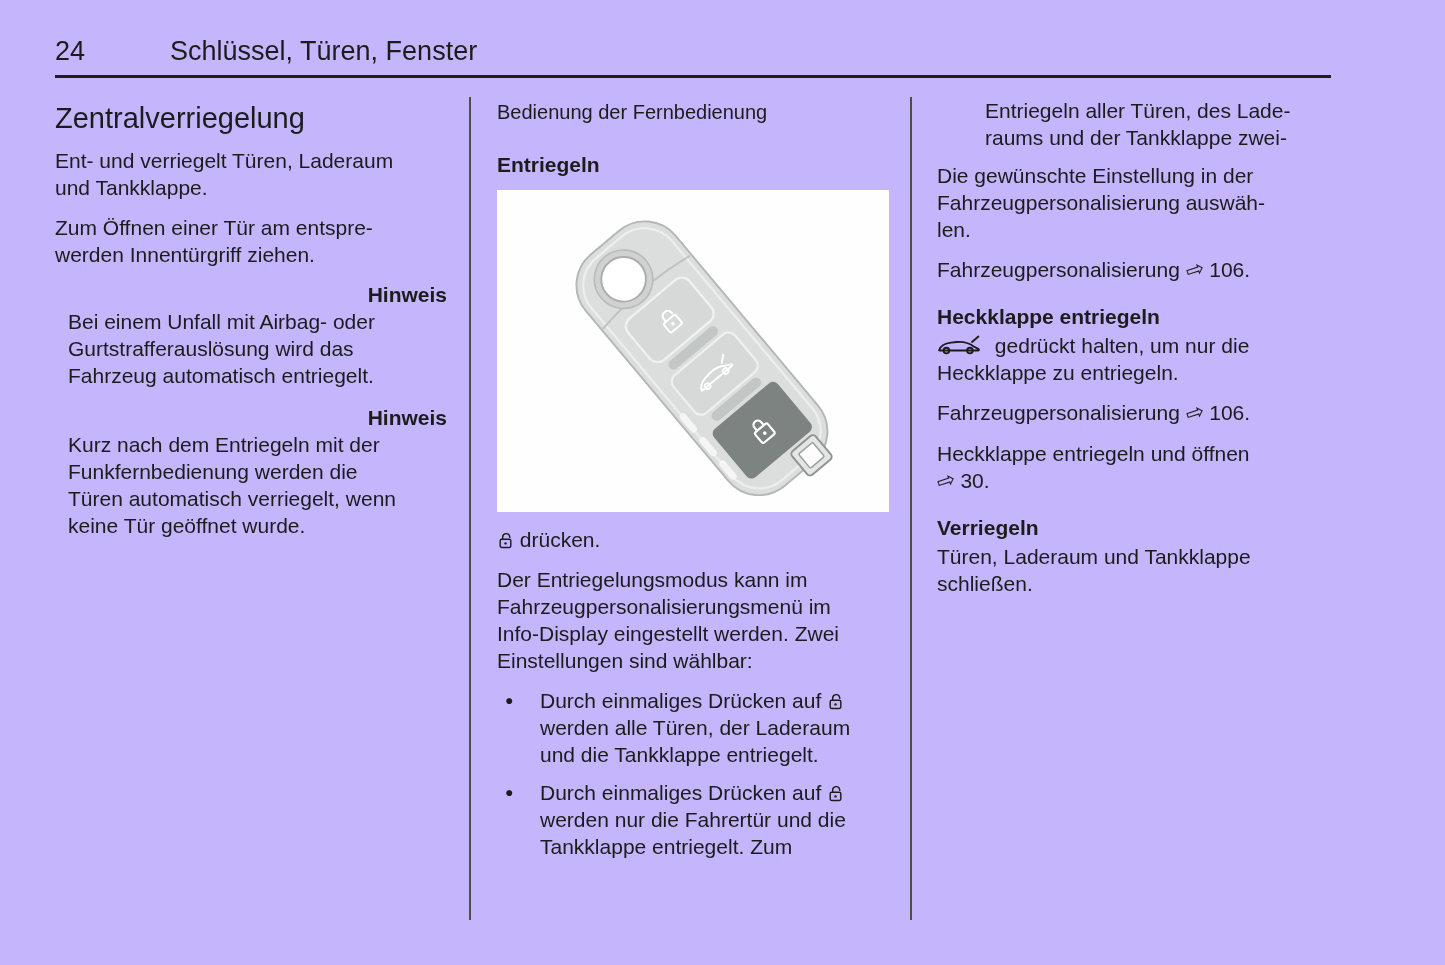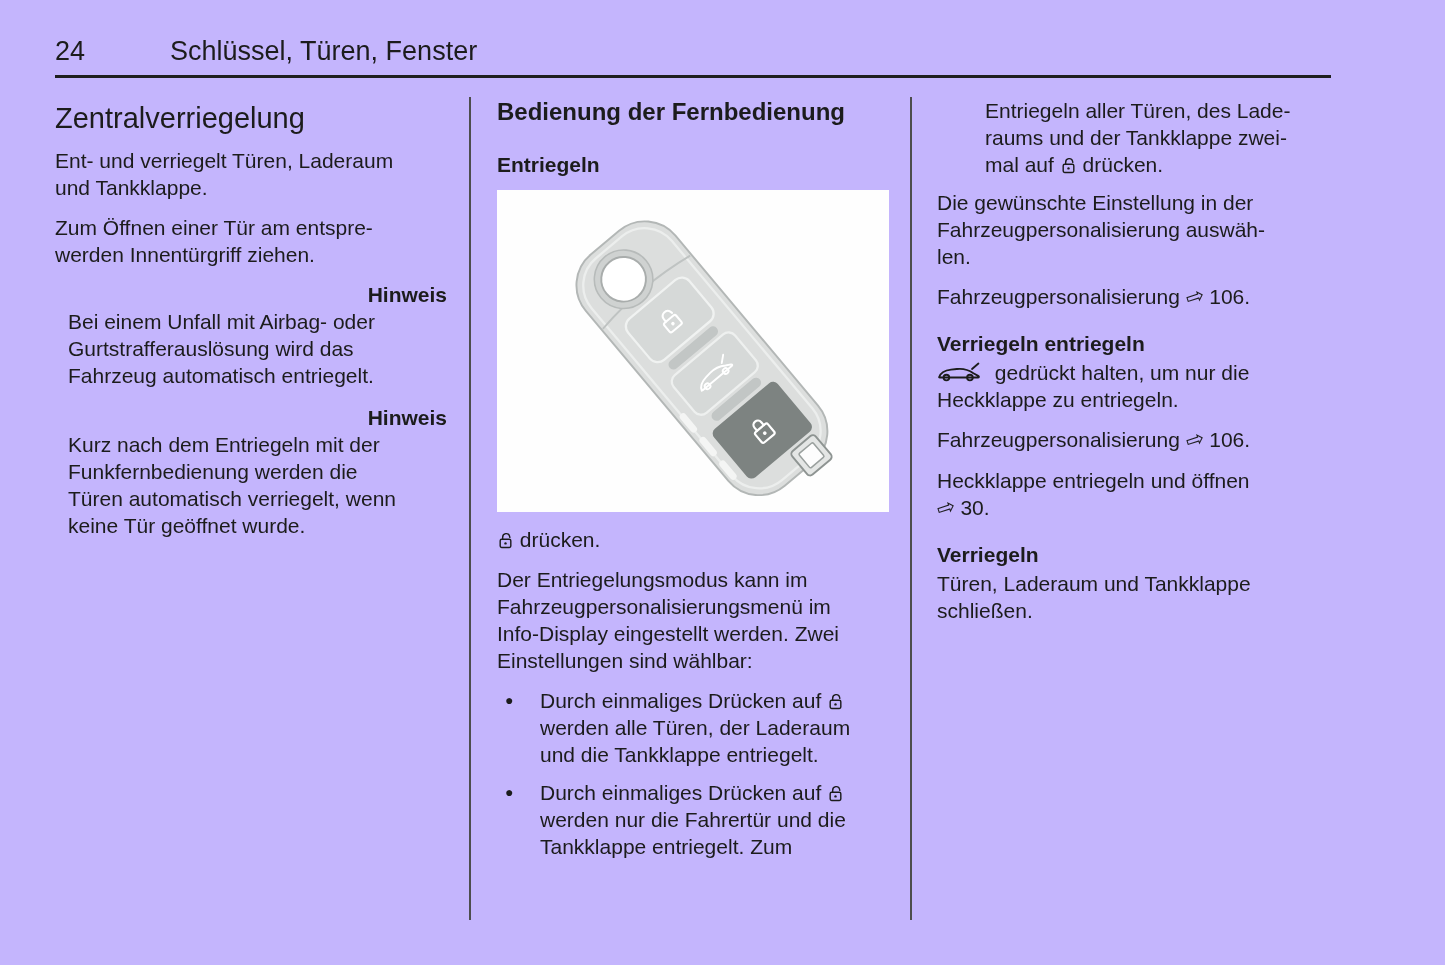--- a/index.html
+++ b/index.html
@@ -24,21 +24,21 @@
   
   .col{position:absolute;top:97px;width:392px;font-size:21px;line-height:27px;}
   .col1{left:55px;}
   .col2{left:497px;}
   .col3{left:937px;}
   .vsep{position:absolute;top:97px;width:2px;height:823px;background:#4d4d4d;}
   .vsep1{left:469px;}
   .vsep2{left:910px;}
 
   h1{font-size:29px;line-height:34px;font-weight:400;margin:4px 0 12px 0;}
-  h2{font-size:24px;line-height:30px;font-weight:700;margin:0 0 24px 0;}
+  h2{font-size:20px;line-height:30px;font-weight:400;margin:0 0 24px 0;}
   .subhead{font-weight:700;margin:0 0 12px 0;}
   .subhead-tight{font-weight:700;margin:20px 0 2px 0;}
   p{margin:0 0 13px 0;}
   .line{display:block;}
 
   .note{padding-left:13px;margin:2px 0 15px 0;}
   .note-title{font-weight:700;text-align:right;}
 
   
   .bullet{display:flex;margin:0 0 11px 0;}
@@ -201,40 +201,33 @@
         <span class="line">werden nur die Fahrertür und die</span>
         <span class="line">Tankklappe entriegelt. Zum</span>
       </span>
     </div>
   </div>
 
   <div class="col col3">
     <div class="cont-indent">
       <span class="line">Entriegeln aller Türen, des Lade-</span>
       <span class="line">raums und der Tankklappe zwei-</span>
-      <span class="line">
-        <span>mal auf</span>
-        <svg class="iico unlock">
-            <use href="#sym-unlock"></use>
-          </svg>
-        <span>drücken.</span>
-      </span>
     </div>
 
     <p>
       <span class="line">Die gewünschte Einstellung in der</span>
       <span class="line">Fahrzeugpersonalisierung auswäh-</span>
       <span class="line">len.</span>
     </p>
 
     <p class="ref-line">
       <span>Fahrzeugpersonalisierung</span><span class="ref-arrow">⇨</span><span>106.</span>
     </p>
 
-    <div class="subhead-tight">Verriegeln entriegeln</div>
+    <div class="subhead-tight">Heckklappe entriegeln</div>
     <p>
       <span class="line">
         <svg class="iico car">
             <use href="#sym-car"></use>
           </svg>
         <span>gedrückt halten, um nur die</span>
       </span>
       <span class="line">Heckklappe zu entriegeln.</span>
     </p>
 

